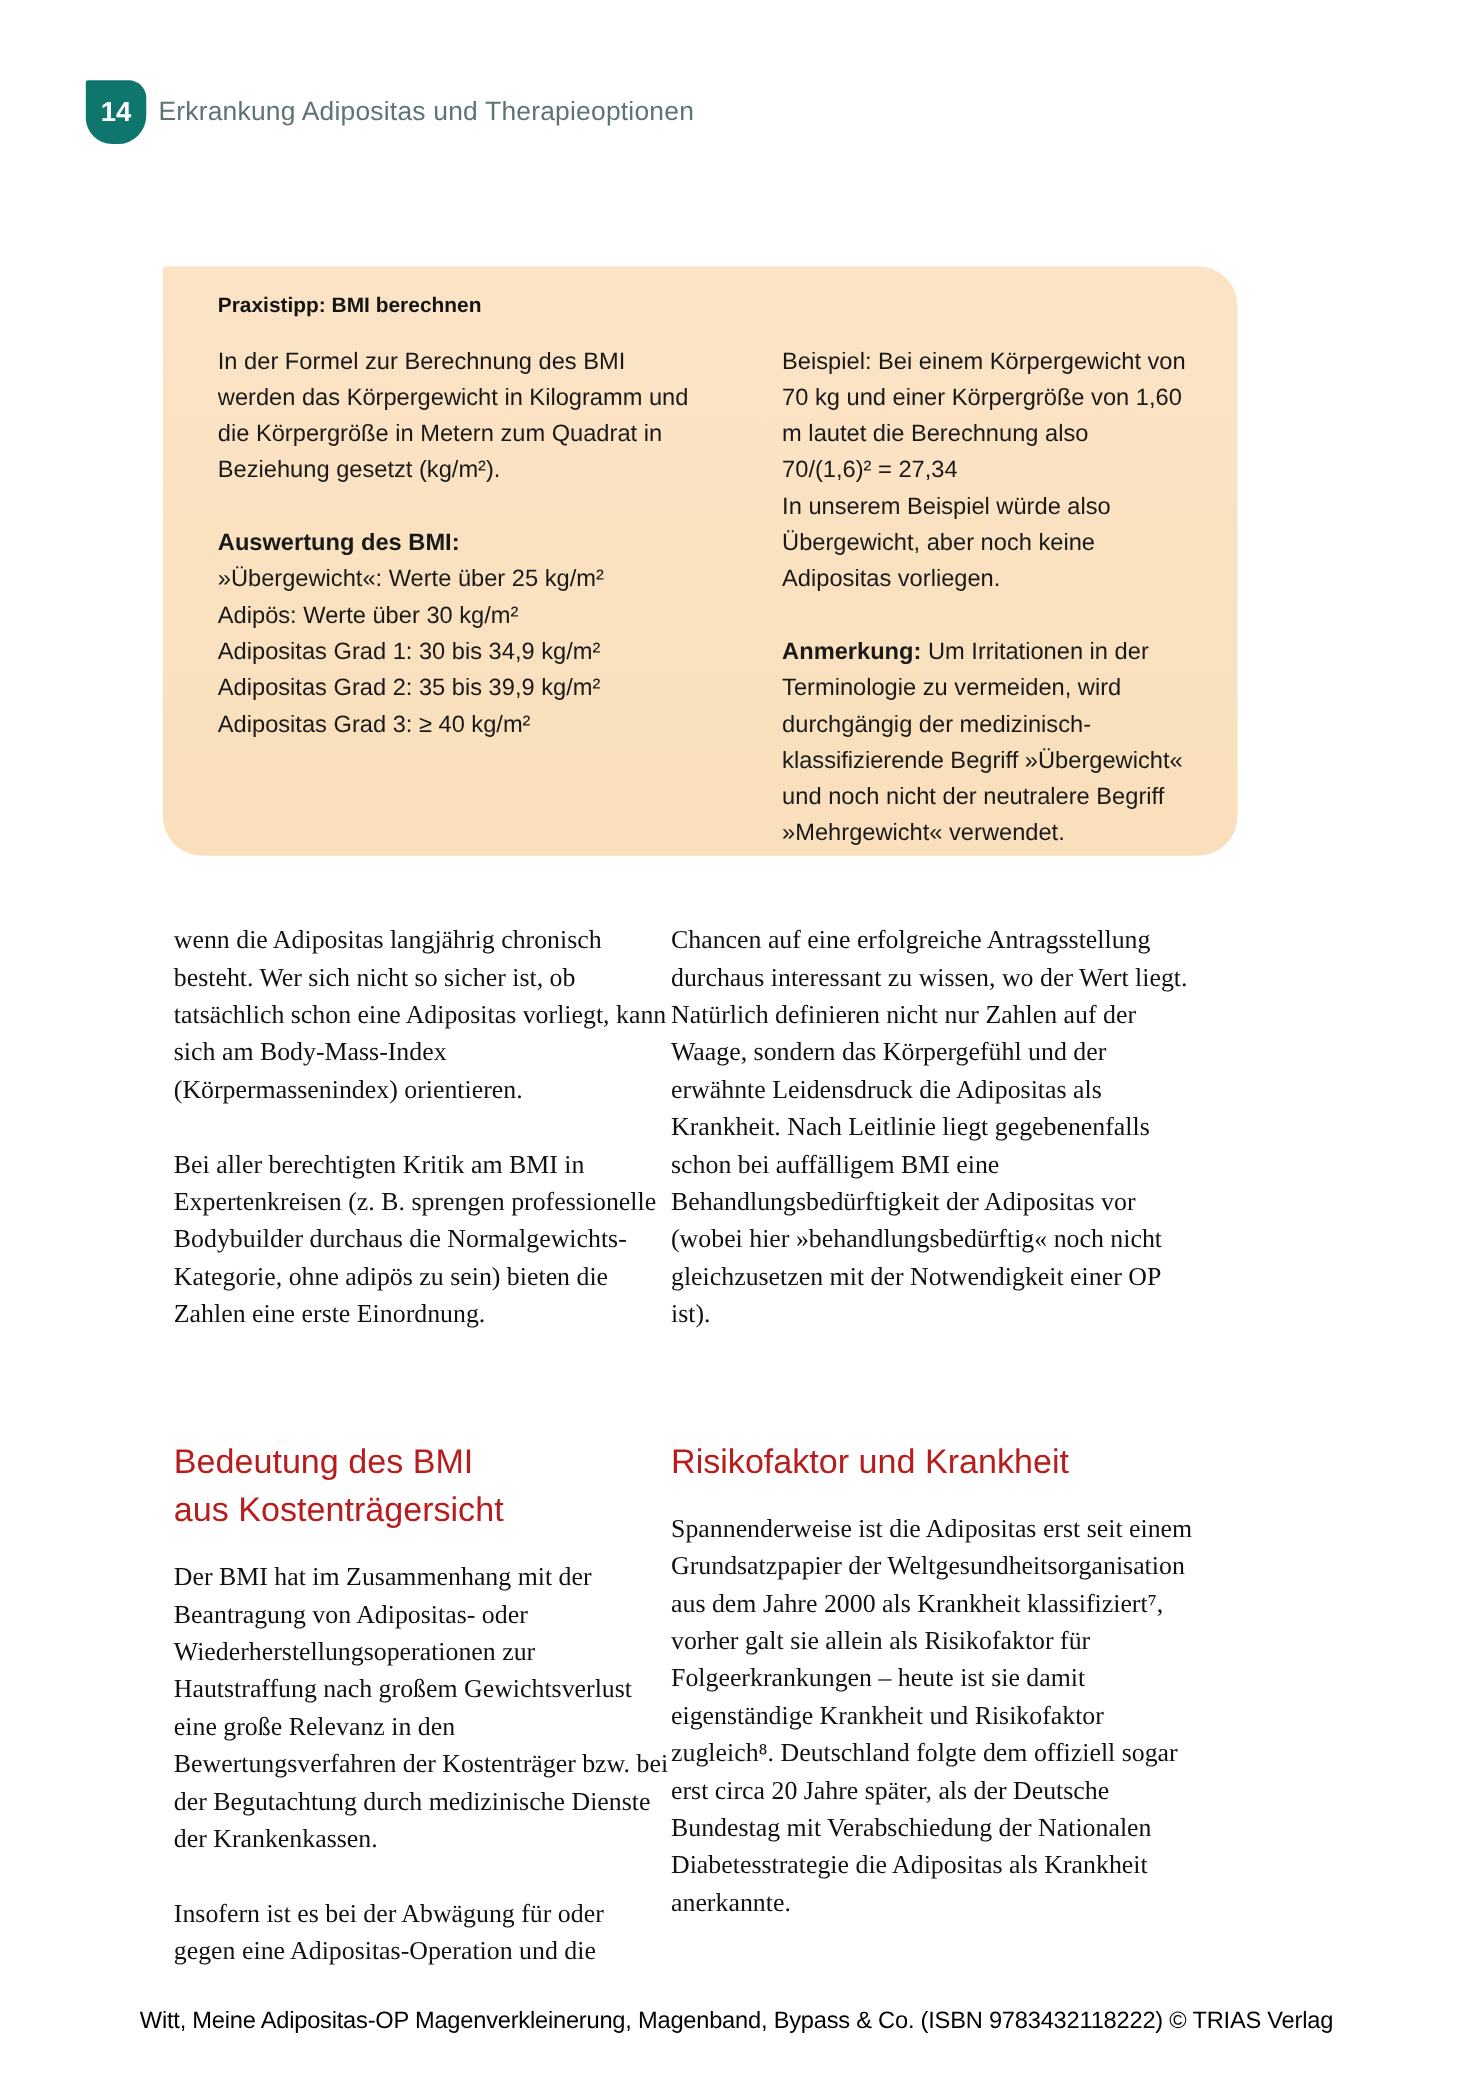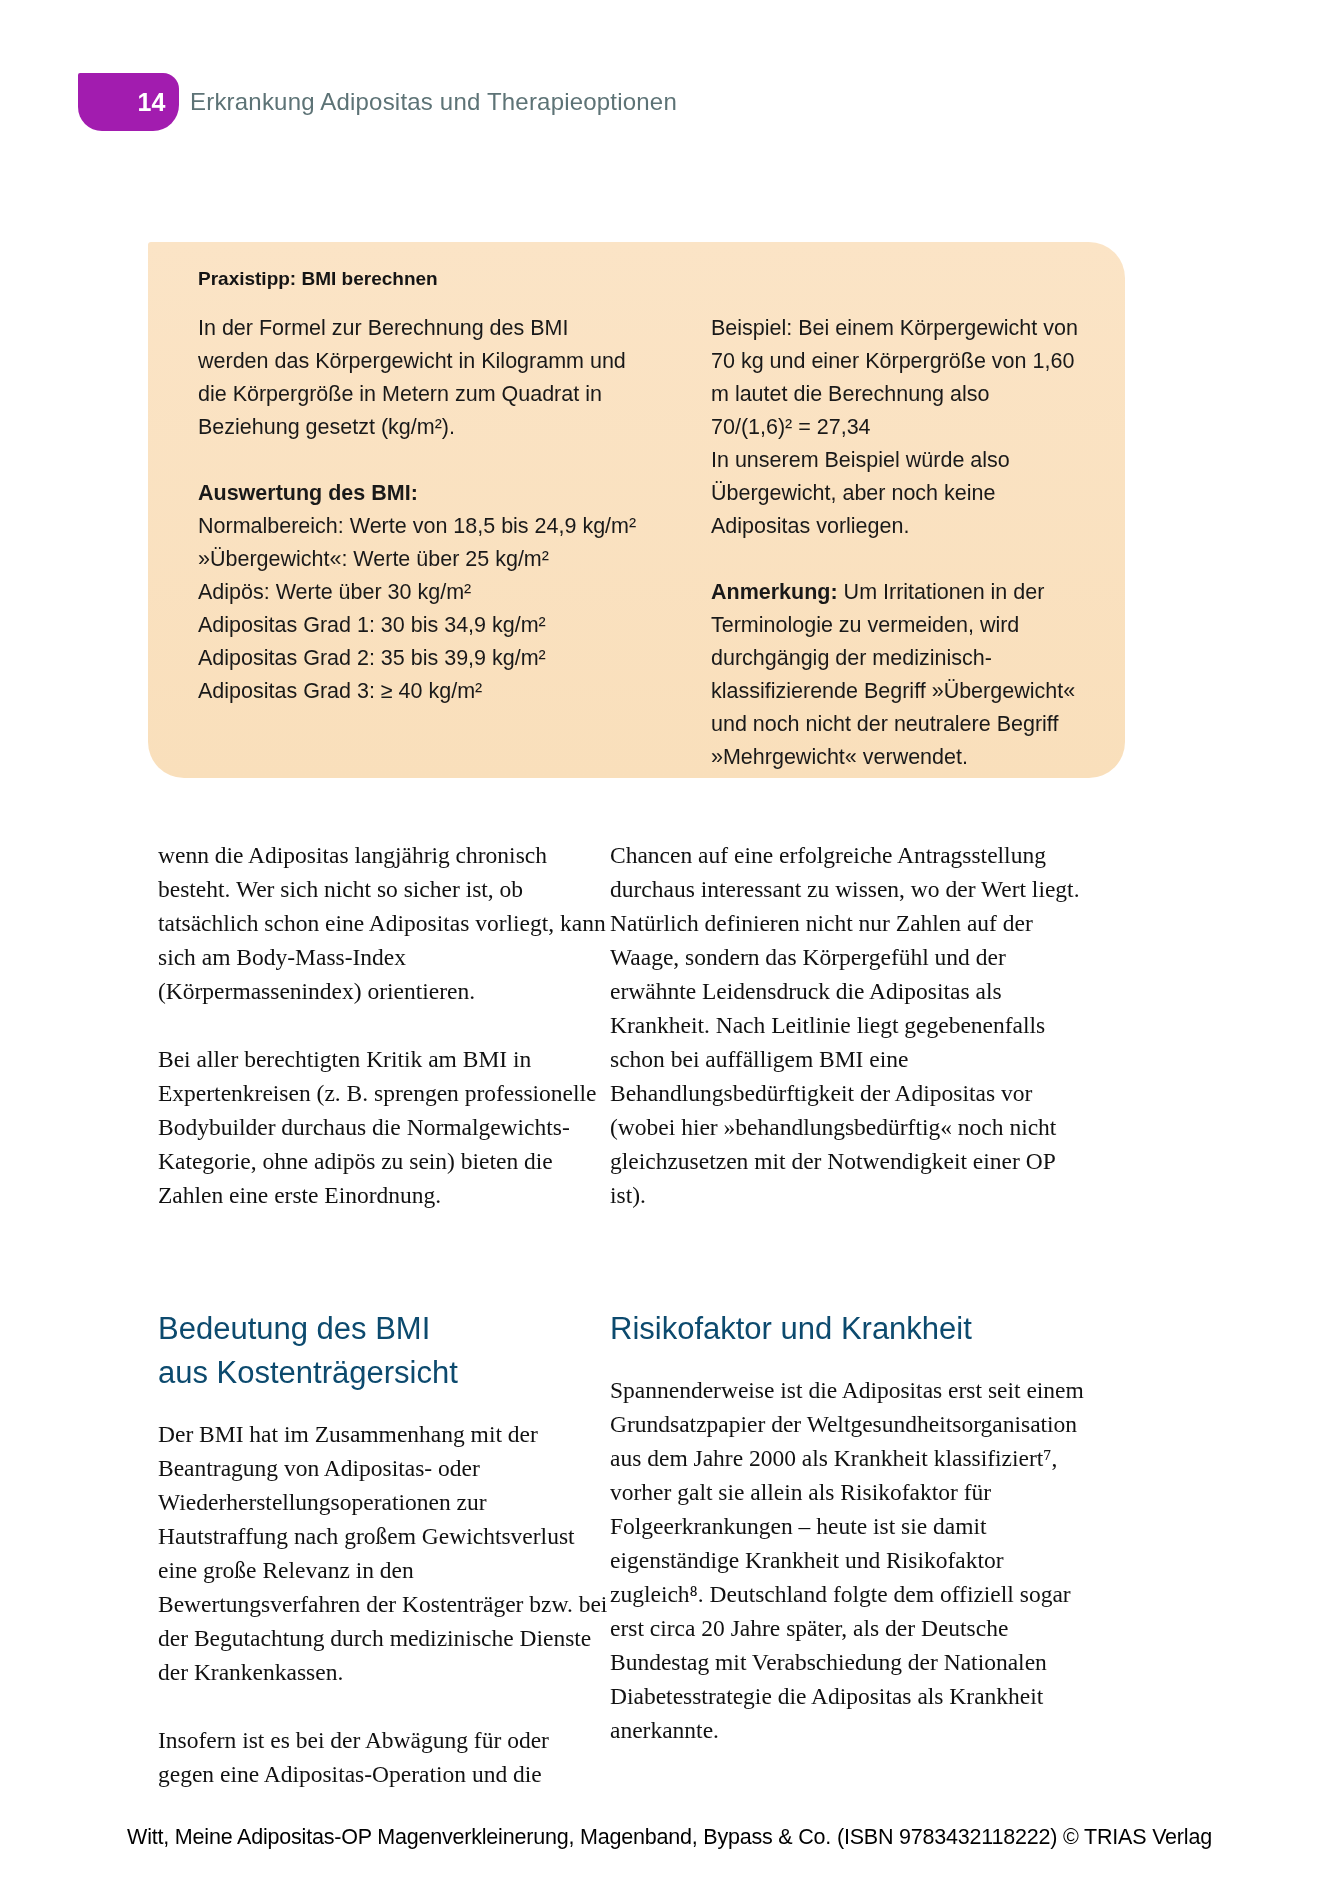--- a/index.html
+++ b/index.html
@@ -18,29 +18,28 @@
     position: absolute;
     left: 78px;
     top: 73px;
     display: flex;
     align-items: center;
     gap: 11px;
   }
   .page-badge {
     width: 55px;
     height: 58px;
-    background: #a21caf;
+    background: #0f766e;
     border-radius: 2px 16px 26px 24px;
     display: flex;
     align-items: center;
     justify-content: center;
     color: #ffffff;
     font-size: 25px;
     font-weight: bold;
-    padding-left: 46px;
   }
   .header-title {
     font-size: 24px;
     color: #5d7376;
     letter-spacing: 0.2px;
   }
 
   
   .tip-box {
     position: absolute;
@@ -90,21 +89,21 @@
     color: #111111;
     margin: 0;
     hyphens: auto;
   }
   .para + .para { margin-top: 34px; }
   .orange-heading {
     font-family: "Liberation Sans", sans-serif;
     font-size: 31px;
     line-height: 44px;
     font-weight: normal;
-    color: #0c4a6e;
+    color: #b91c1c;
     margin: 95px 0 0 0;
   }
   .orange-heading + .para { margin-top: 22px; }
 
   
   .page-footer {
     position: absolute;
     left: 0;
     top: 1825px;
     width: 1339px;
@@ -124,21 +123,20 @@
   <div class="header-title">Erkrankung Adipositas und Therapieoptionen</div>
 </header>
 
 <section class="tip-box">
   <h2 class="tip-title">Praxistipp: BMI berechnen</h2>
   <div class="tip-grid">
     <div class="tip-col">
       <p class="tip-para">In der Formel zur Berechnung des BMI werden das Körpergewicht in Kilogramm und die Körpergröße in Metern zum Quadrat in Beziehung gesetzt (kg/m²).</p>
       <p class="tip-list-title">Auswertung des BMI:</p>
       <div class="tip-list">
-        <div class="tip-list-item">Normalbereich: Werte von 18,5 bis 24,9 kg/m²</div>
         <div class="tip-list-item">»Übergewicht«: Werte über 25 kg/m²</div>
         <div class="tip-list-item">Adipös: Werte über 30 kg/m²</div>
         <div class="tip-list-item">Adipositas Grad 1: 30 bis 34,9 kg/m²</div>
         <div class="tip-list-item">Adipositas Grad 2: 35 bis 39,9 kg/m²</div>
         <div class="tip-list-item">Adipositas Grad 3: ≥ 40 kg/m²</div>
       </div>
     </div>
     <div class="tip-col">
       <p class="tip-para pre-line">Beispiel: Bei einem Körpergewicht von 70 kg und einer Körpergröße von 1,60 m lautet die Berechnung also
 70/(1,6)² = 27,34

